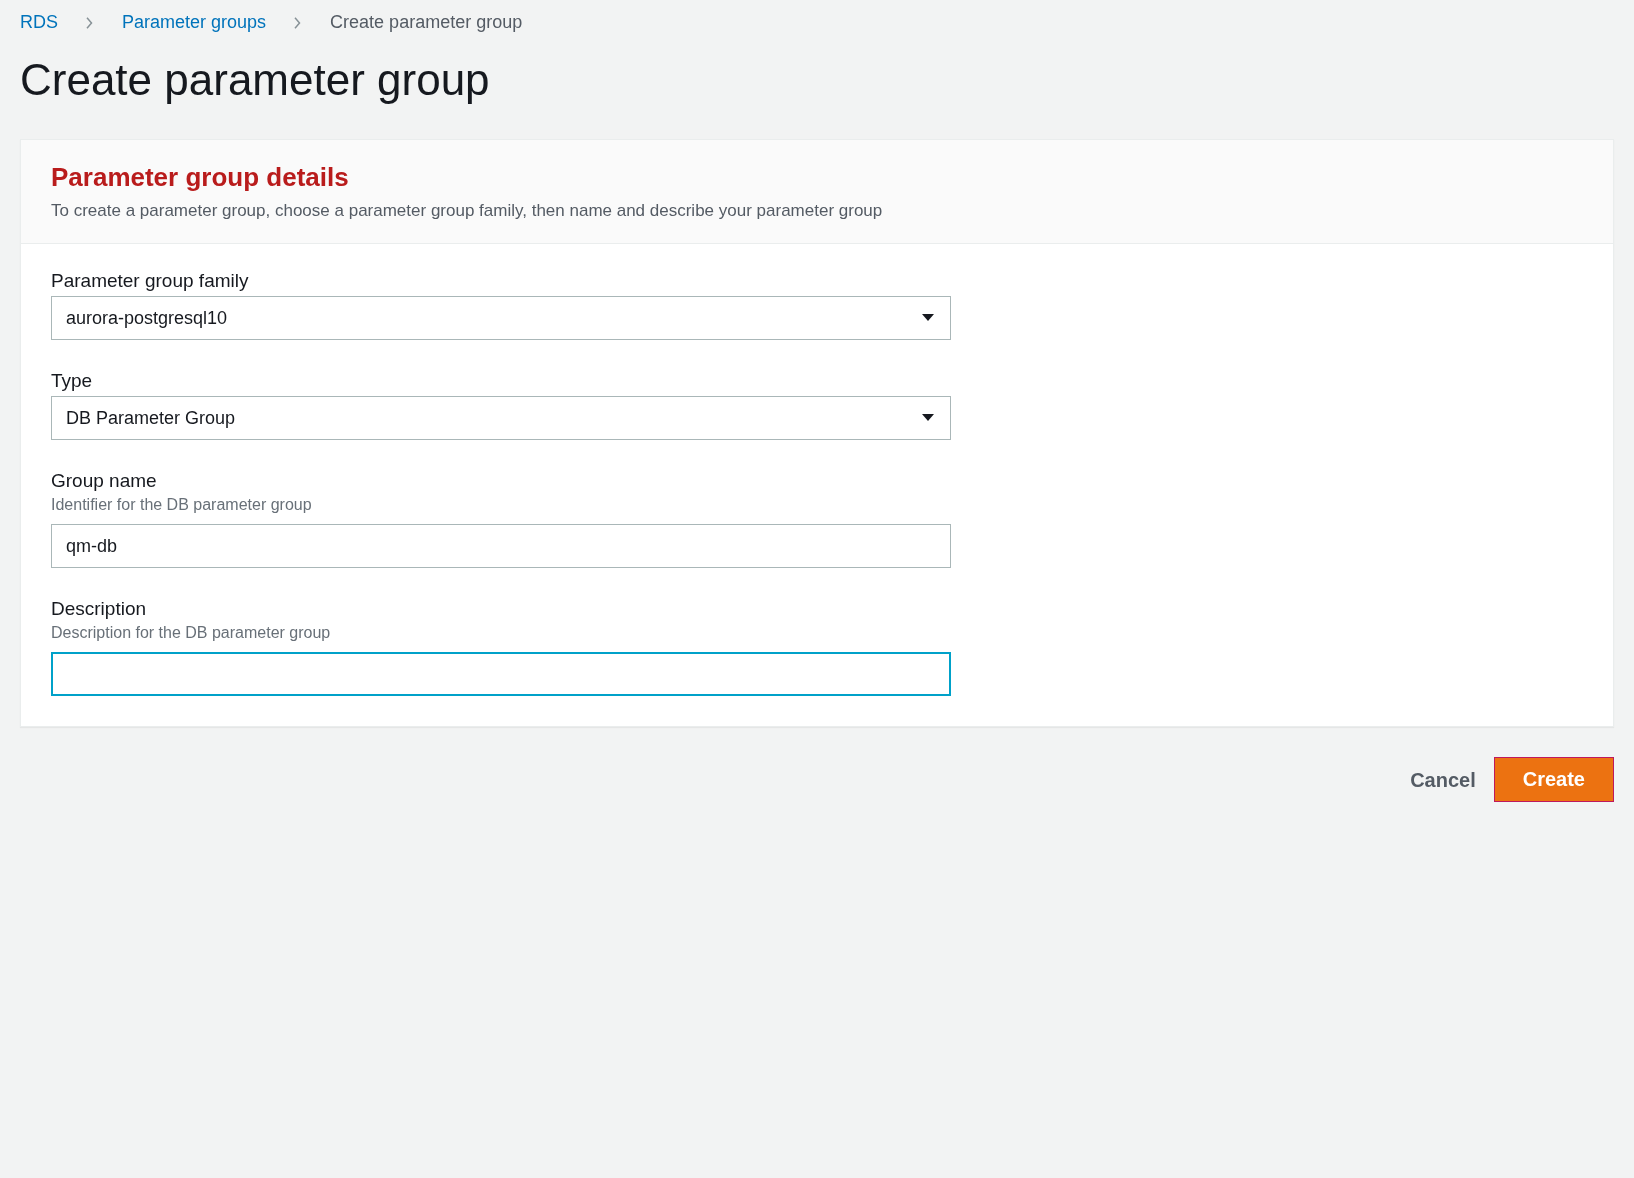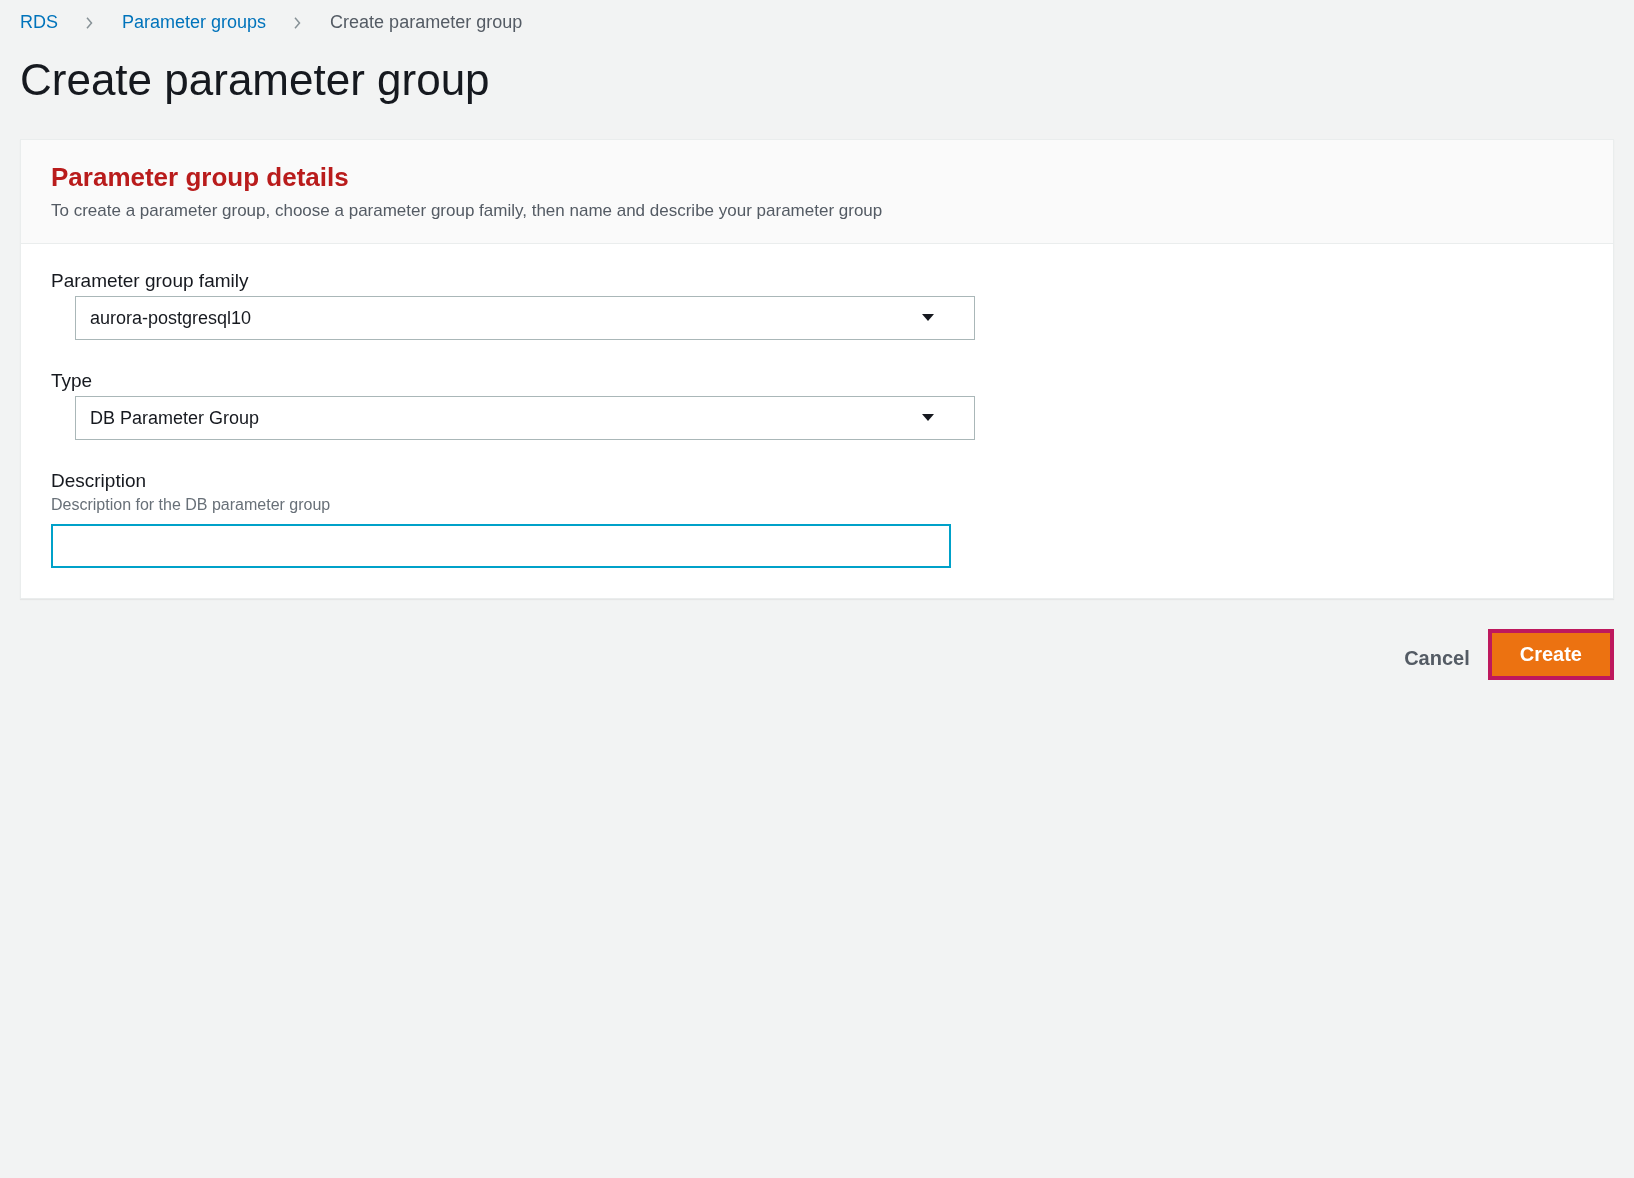--- a/index.html
+++ b/index.html
@@ -93,21 +93,20 @@
       width: 100%;
       height: 44px;
       border: 1px solid #aab7b8;
       background: #ffffff;
       padding: 0 40px 0 14px;
       font-size: 18px;
       color: #16191f;
       display: flex;
       align-items: center;
       cursor: pointer;
-      margin-left: 24px;
     }
     .select-caret {
       position: absolute;
       right: 16px;
       top: 50%;
       transform: translateY(-50%);
       pointer-events: none;
     }
     .select-caret svg {
       width: 14px;
@@ -139,21 +138,21 @@
       background: transparent;
       border: none;
       color: #545b64;
       font-size: 20px;
       font-weight: 700;
       cursor: pointer;
       padding: 10px 6px;
     }
     .btn-primary {
       background: #ec7211;
-      border: 4px solid #be185d;
+      border: 1px solid #be185d;
       color: #ffffff;
       font-size: 20px;
       font-weight: 700;
       cursor: pointer;
       padding: 10px 28px;
     }
   </style>
 </head>
 <body>
 
@@ -203,20 +202,25 @@
           <span>DB Parameter Group</span>
         </div>
         <span class="select-caret">
           <svg viewBox="0 0 14 10">
               <path d="M1 1l6 7 6-7z"></path>
             </svg>
         </span>
       </div>
     </div>
 
+    <div class="form-group">
+      <label class="form-label">Group name</label>
+      <div class="form-hint">Identifier for the DB parameter group</div>
+      <input type="text" class="text-input" value="qm-db" style="">
+    </div>
 
     <div class="form-group">
       <label class="form-label">Description</label>
       <div class="form-hint">Description for the DB parameter group</div>
       <input type="text" class="text-input focused" value="" style="">
     </div>
 
   </div>
 </div>
 

